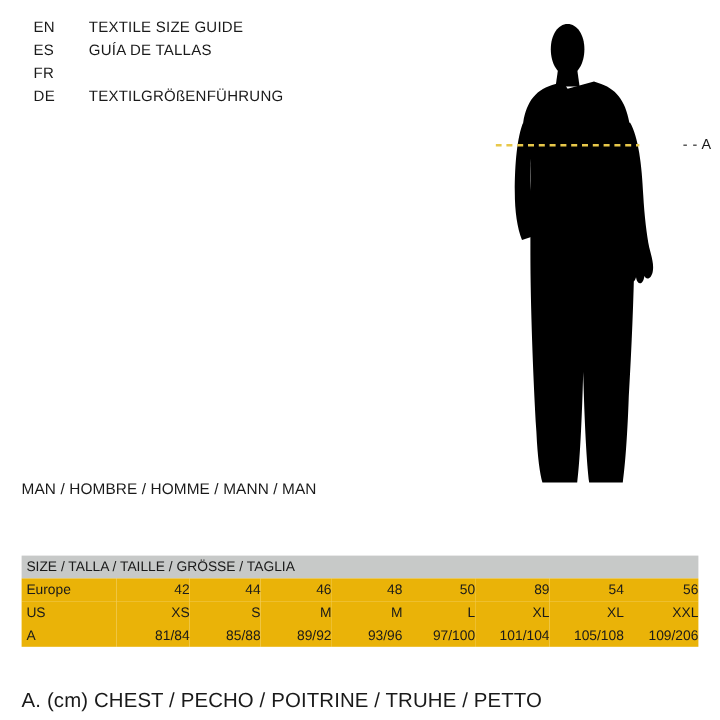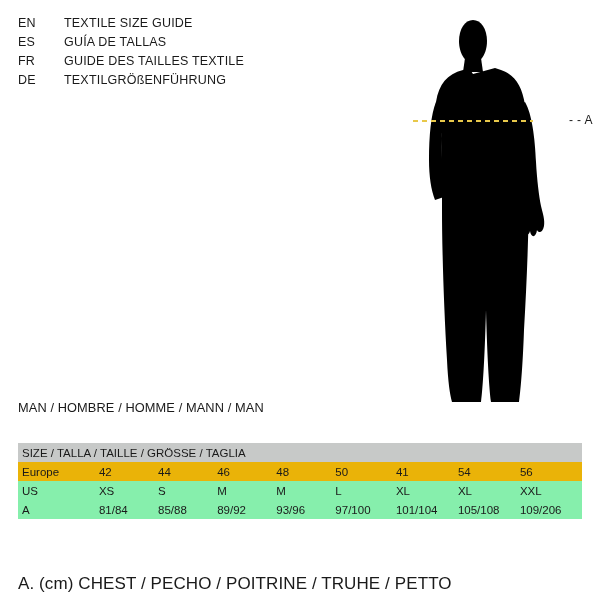--- a/index.html
+++ b/index.html
@@ -33,20 +33,21 @@
     align-items: baseline;
     height: 19px;
     line-height: 19px;
     font-size: 12.5px;
     letter-spacing: 0.2px;
   }
   .lang-code {
     width: 46px;
     flex: 0 0 46px;
     font-size: 12.5px;
+    margin-left: 10px;
   }
   .lang-text {
     flex: 1 1 auto;
     white-space: nowrap;
   }
 
   
   .cat-block {
     position: absolute;
     left: 18px;
@@ -93,44 +94,45 @@
   .table-wrap {
     position: absolute;
     left: 18px;
     top: 443px;
     width: 564px;
   }
   table.size-table {
     border-collapse: collapse;
     width: 564px;
     font-size: 11.5px;
+    margin-top: 20px;
   }
   table.size-table td {
     padding: 0;
     height: 19px;
     vertical-align: middle;
     white-space: nowrap;
   }
   .row-head td {
     background: #c7c9c8;
     font-size: 11.5px;
   }
   .row-alt td {
     background: #eab308;
   }
   .row-plain td {
-    background: #86efac;
+    background: #eab308;
   }
   .c-label {
     width: 86px;
     padding-left: 4px !important;
   }
   .c-val {
     width: 68px;
-    text-align: left;
+    text-align: right;
   }
   .c-val.first { padding-left: 2px; }
 
   
   .footnote {
     position: absolute;
     left: 18px;
     top: 574px;
     font-size: 17px;
     white-space: nowrap;
@@ -146,21 +148,20 @@
     <div class="lang-row">
       <span class="lang-code">EN</span>
       <span class="lang-text">TEXTILE SIZE GUIDE</span>
     </div>
     <div class="lang-row">
       <span class="lang-code">ES</span>
       <span class="lang-text">GUÍA DE TALLAS</span>
     </div>
     <div class="lang-row">
       <span class="lang-code">FR</span>
-      <span class="lang-text">GUIDE DES TAILLES TEXTILE</span>
     </div>
     <div class="lang-row">
       <span class="lang-code">DE</span>
       <span class="lang-text">TEXTILGRÖßENFÜHRUNG</span>
     </div>
   </div>
 
 
   <div class="figure-wrap">
     <svg class="figure-svg" width="200" height="400" viewBox="0 0 200 400">
@@ -196,21 +197,21 @@
           <tr class="row-head">
         <td class="c-label" colspan="9">SIZE / TALLA / TAILLE / GRÖSSE / TAGLIA</td>
       </tr>
       <tr class="row-alt">
         <td class="c-label">Europe</td>
         <td class="c-val first">42</td>
         <td class="c-val">44</td>
         <td class="c-val">46</td>
         <td class="c-val">48</td>
         <td class="c-val">50</td>
-        <td class="c-val">41</td>
+        <td class="c-val">89</td>
         <td class="c-val">54</td>
         <td class="c-val">56</td>
       </tr>
       <tr class="row-plain">
         <td class="c-label">US</td>
         <td class="c-val first">XS</td>
         <td class="c-val">S</td>
         <td class="c-val">M</td>
         <td class="c-val">M</td>
         <td class="c-val">L</td>

